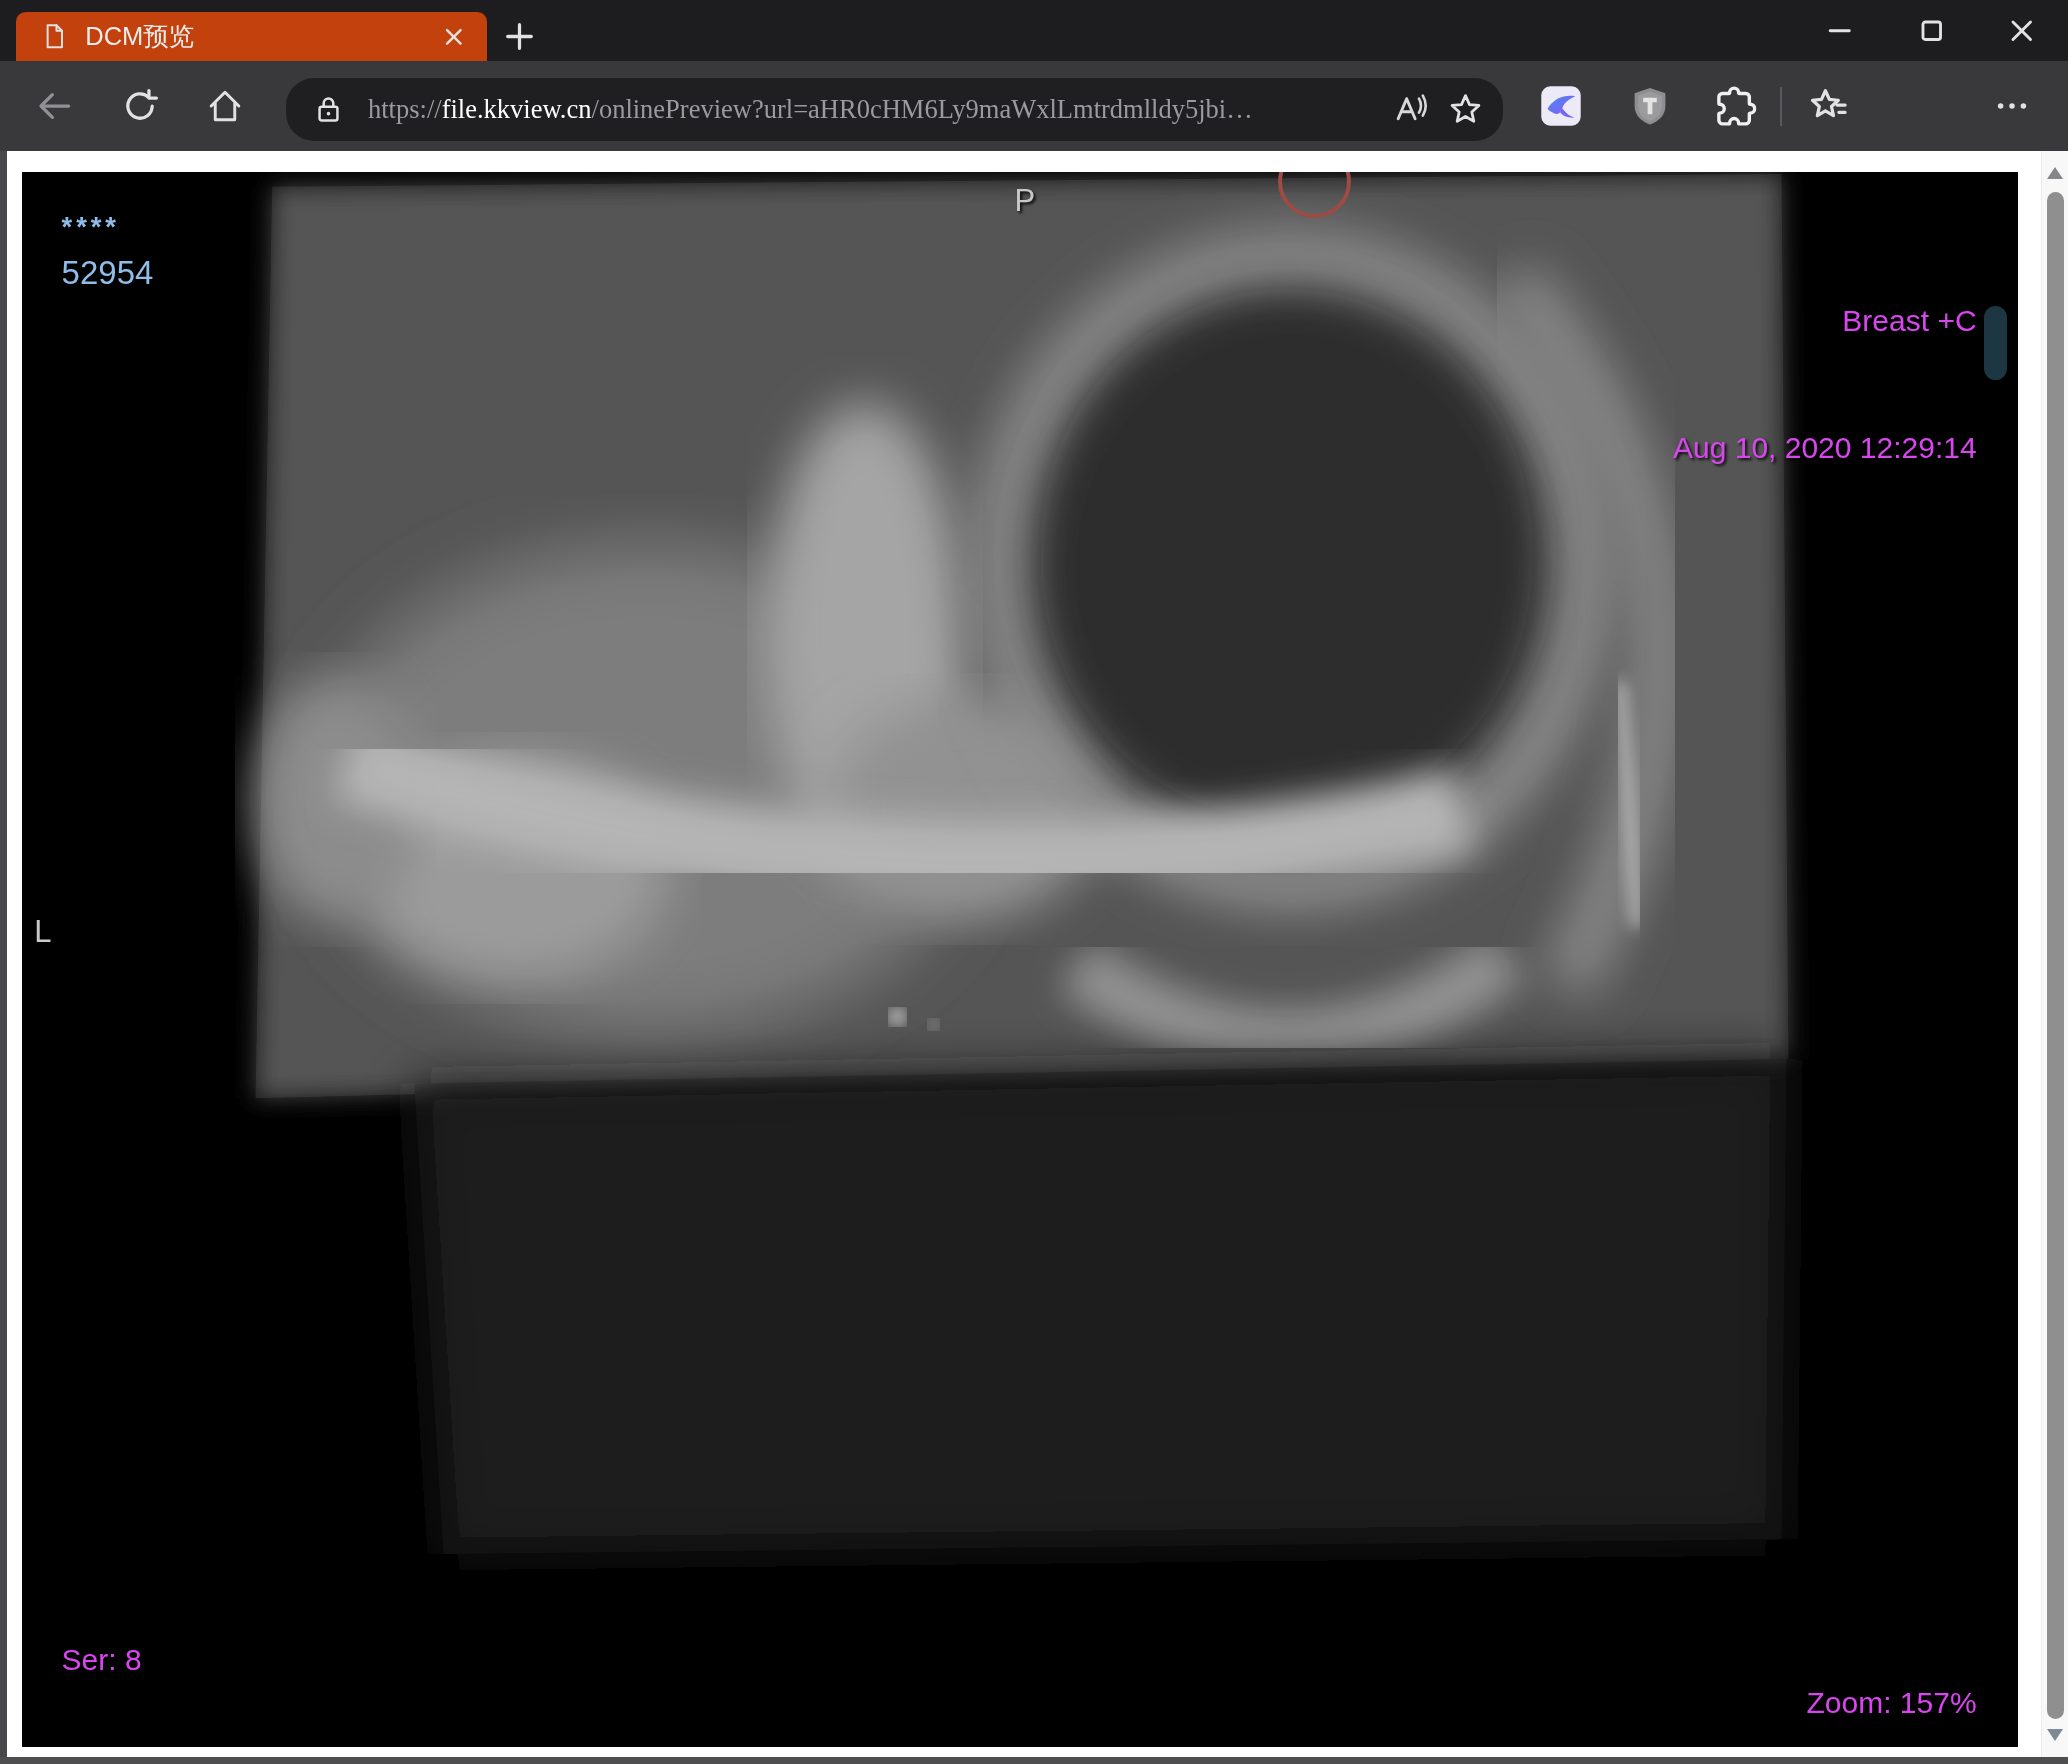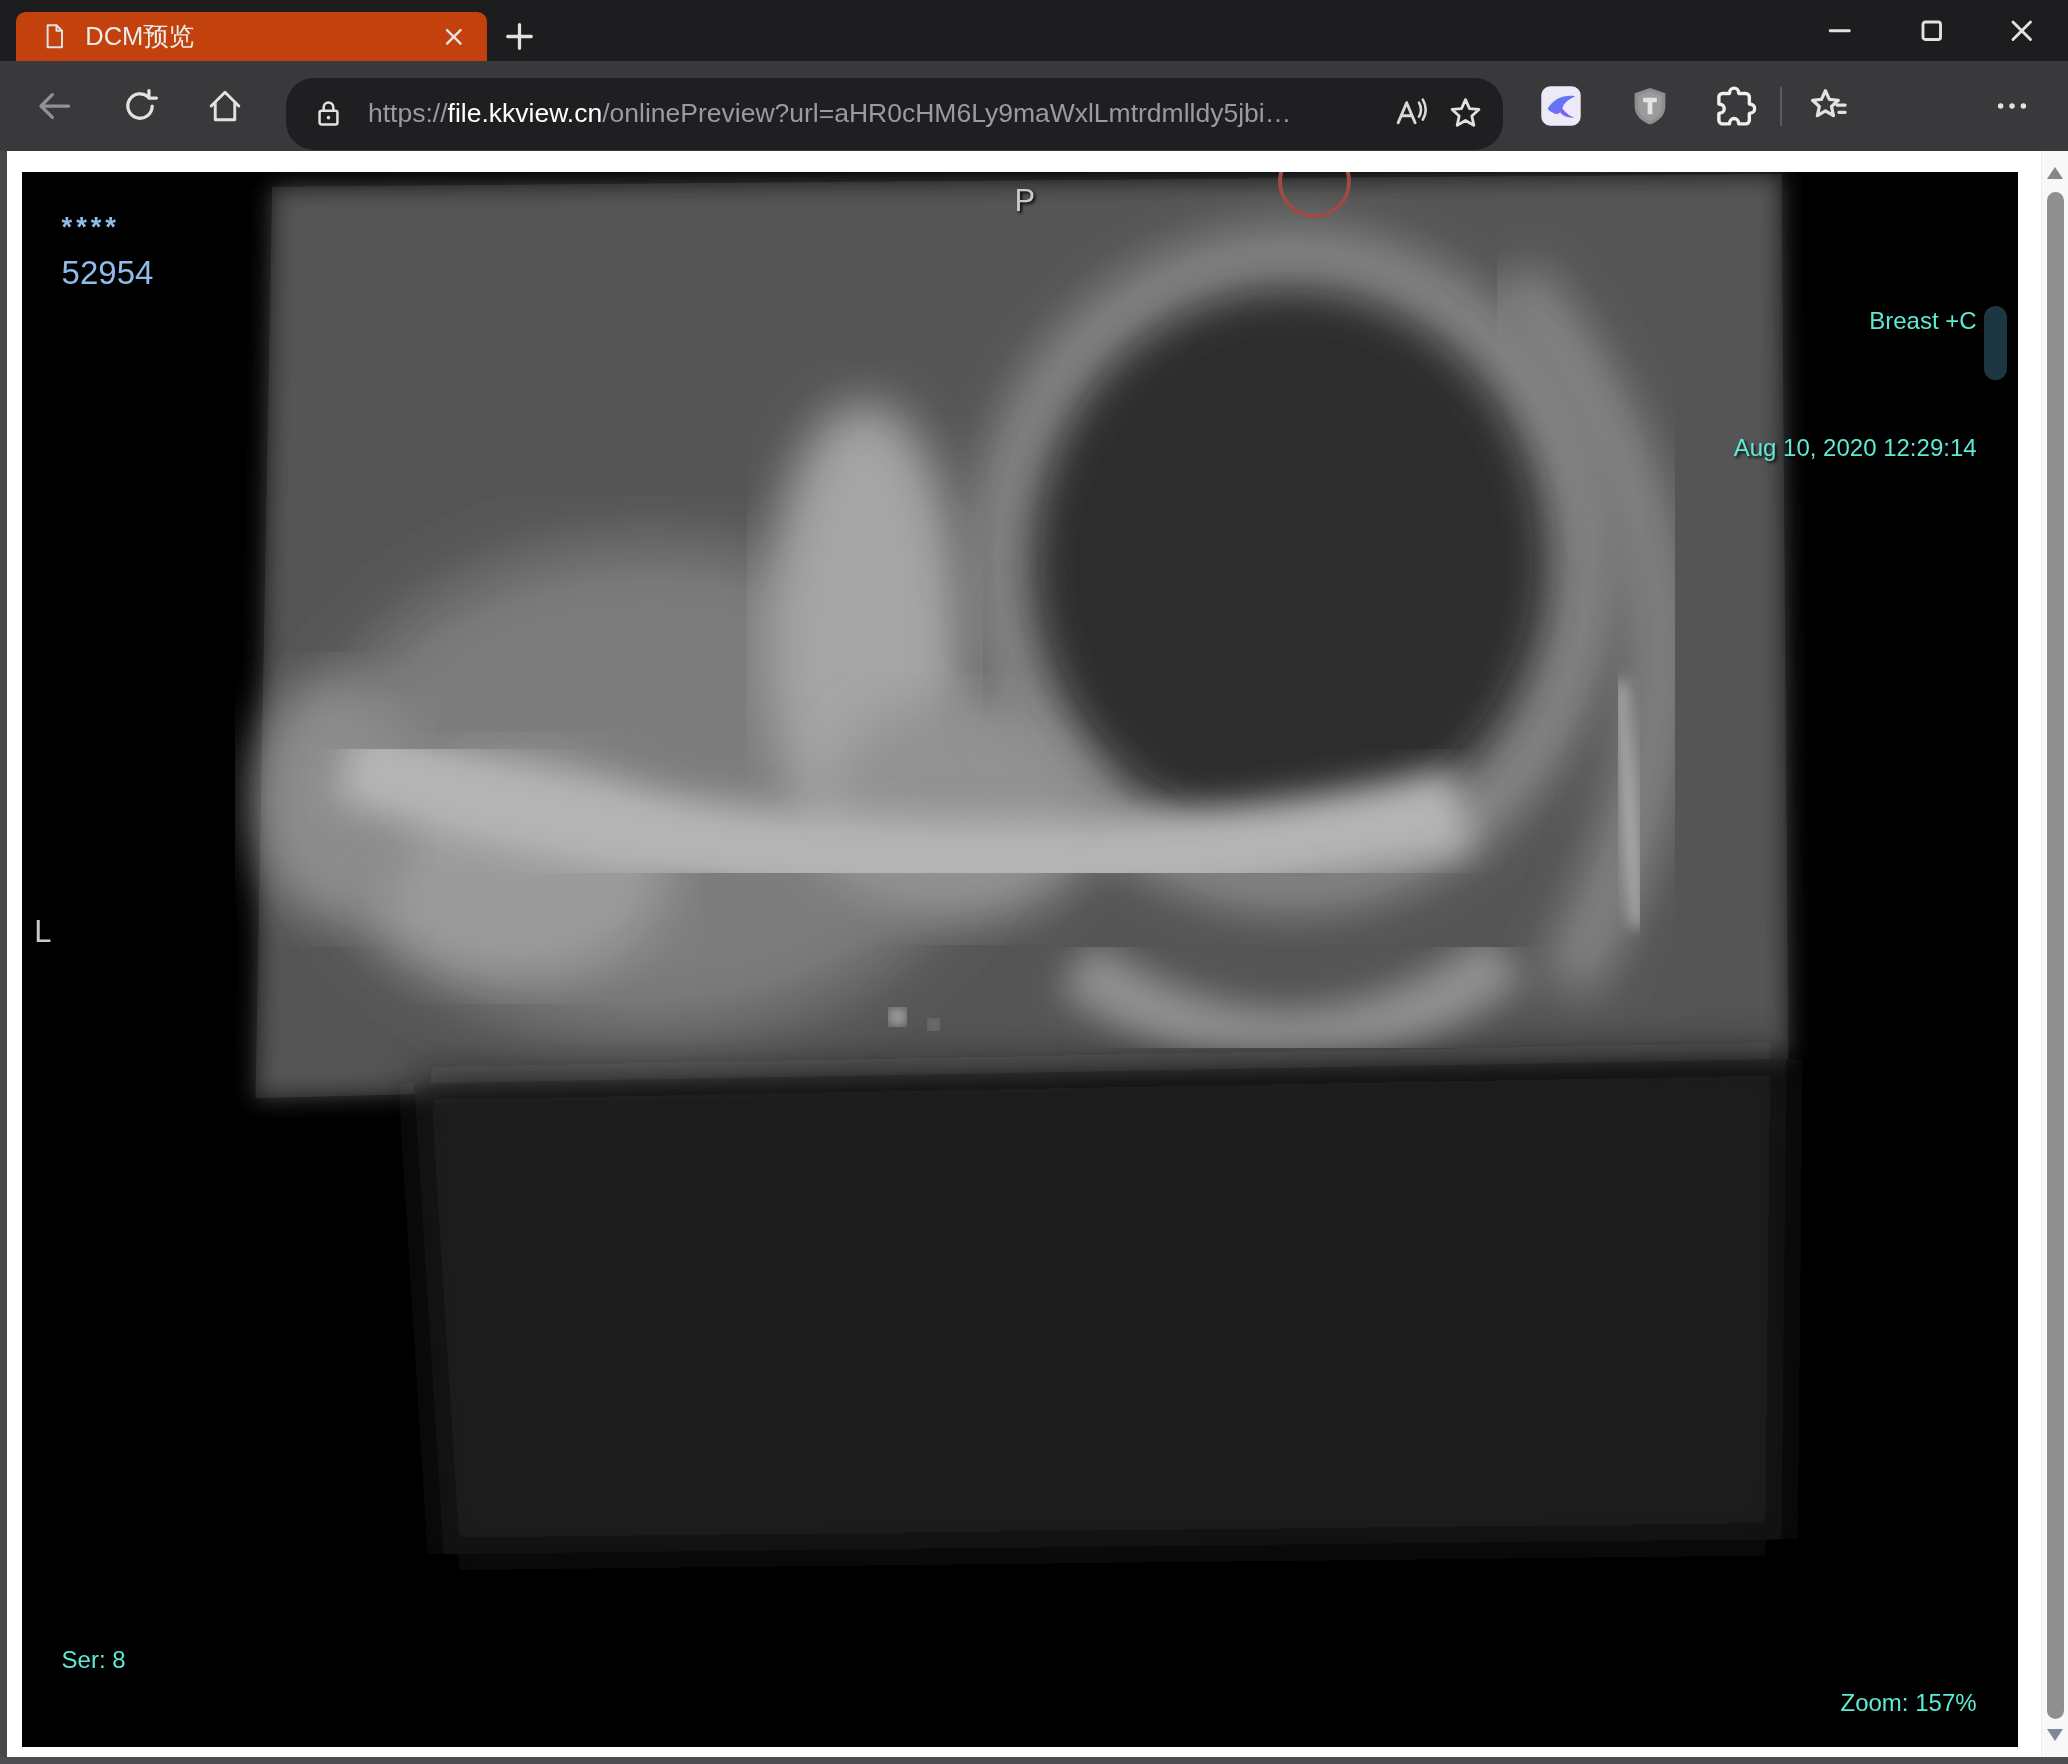--- a/index.html
+++ b/index.html
@@ -15,22 +15,22 @@
   .tab .title { margin-left:17.6px; color:#ececec; font-size:25.5px; white-space:nowrap; overflow:hidden; flex:1; }
   .tab .close { width:39px; height:39px; margin-right:13.7px; display:flex; align-items:center; justify-content:center; border-radius:5.9px; }
   .newtab { position:absolute; left:497px; top:14.7px; width:45px; height:43px; display:flex; align-items:center; justify-content:center; border-radius:7.8px; }
   .wctl { position:absolute; top:0; width:63px; height:61px; display:flex; align-items:center; justify-content:center; }
   .wctl.min { left:1808px; } .wctl.max { left:1900px; } .wctl.cls { left:1990px; }
 
   
   .toolbar { position:absolute; left:0; top:61px; width:2068px; height:90px; background:#39393c; }
   .tbtn { position:absolute; top:45px; transform:translate(-50%,-50%); width:55px; height:55px;
           display:flex; align-items:center; justify-content:center; border-radius:7.8px; }
-  .omnibox { position:absolute; left:286px; top:16.7px; width:1217px; height:72px; background:#1f1f22;
-             border-radius:28px; display:flex; align-items:center; }
+  .omnibox { position:absolute; left:286px; top:16.7px; width:1217px; height:63px; background:#1f1f22;
+             border-radius:28px; display:flex; align-items:center;font-family:Liberation Serif, serif; }
   .omnibox .lock { margin-left:25.5px; width:33px; height:33px; flex:0 0 auto; }
   .url { margin-left:23.5px; font-size:26.5px; white-space:nowrap; overflow:hidden; flex:1; }
   .url .dim { color:#9a9aa0; } .url .host { color:#ffffff; }
   .obtn { width:55px; height:49px; display:flex; align-items:center; justify-content:center; flex:0 0 auto; border-radius:7.8px; }
   .ext { position:absolute; top:45px; transform:translate(-50%,-50%); width:53px; height:53px;
          display:flex; align-items:center; justify-content:center; border-radius:7.8px; }
   .tdivider { position:absolute; left:1780px; top:25.5px; width:2px; height:39px; background:#5a5a5e; }
   .avatar { position:absolute; left:1918px; top:45px; transform:translate(-50%,-50%); width:53px; height:53px;
             border-radius:50%; overflow:hidden;
             background:
@@ -50,21 +50,21 @@
   .scrollbar { position:absolute; right:0; top:0; width:27.4px; height:1606px; background:#f8f8f8; border-left:1px solid #ececec; }
   .sb-thumb { position:absolute; left:4.9px; top:41px; width:17.6px; height:1527px; background:#8f8f8f; border-radius:8.8px; }
   .sb-up { position:absolute; left:4.9px; top:15.7px; width:0; height:0;
            border-left:8.8px solid transparent; border-right:8.8px solid transparent; border-bottom:12.7px solid #85858a; }
   .sb-down { position:absolute; left:4.9px; top:1578px; width:0; height:0;
            border-left:8.8px solid transparent; border-right:8.8px solid transparent; border-top:12.7px solid #7d8a96; }
 
   
   .viewer { position:absolute; left:21.6px; top:20.6px; width:1996px; height:1575px; background:#000; overflow:hidden; }
   .viewer svg.mri { position:absolute; left:0; top:0; }
-  .ovl { position:absolute; color:#5eead4; font-size:24px; line-height:43px; white-space:pre;
+  .ovl { position:absolute; color:#d946ef; font-size:30px; line-height:43px; white-space:pre;
          text-shadow:2px 2px 2.9px rgba(0,0,0,.9); }
   .ovl.right { text-align:right; }
   .marker { position:absolute; color:#c9c9c9; font-size:31px; text-shadow:2px 2px 2.9px rgba(0,0,0,.9); }
   .stars { position:absolute; left:40px; top:39px; color:#8fbce8; font-size:27.4px; font-weight:bold; letter-spacing:3.9px;
            text-shadow:2px 2px 2.9px rgba(0,0,0,.9); }
   .pid { position:absolute; left:40px; top:82px; color:#8fbce8; font-size:33px; text-shadow:2px 2px 2.9px rgba(0,0,0,.9); }
   .annot-circle { position:absolute; left:1256px; top:-26.5px; width:73px; height:73px; border:4.9px solid #9e4a45; border-radius:50%; }
   .viewer-thumb { position:absolute; left:1962px; top:134px; width:23.5px; height:74px; background:#1c3741; border-radius:11.8px; }
   svg .s { fill:none; stroke:#e2e2e2; stroke-width:1.8; stroke-linecap:round; stroke-linejoin:round; }
 </style>

